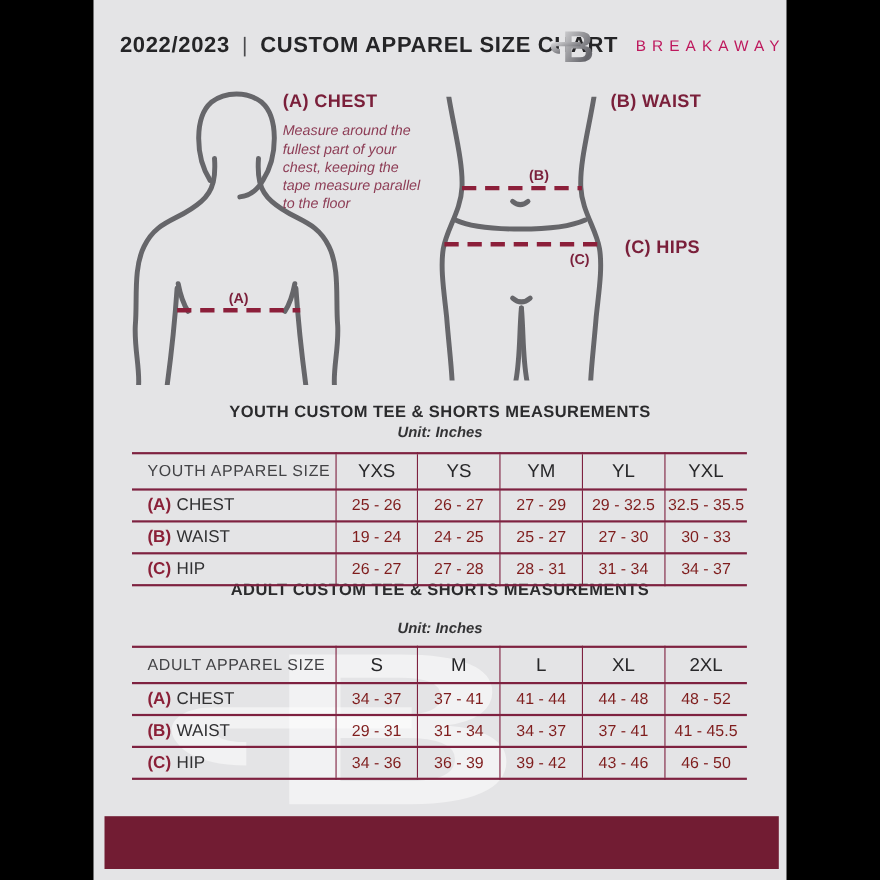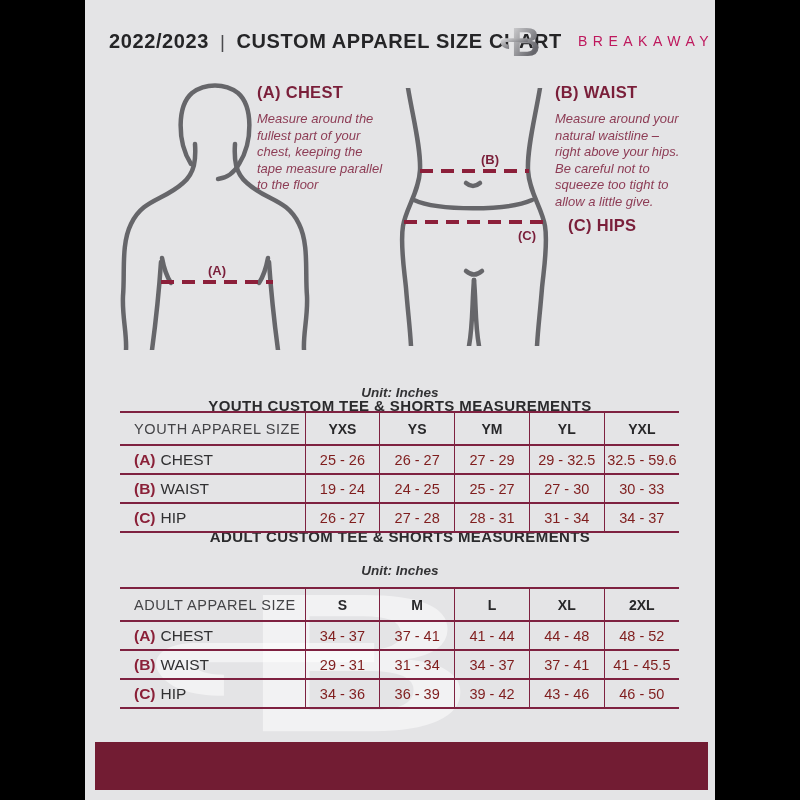--- a/index.html
+++ b/index.html
@@ -42,38 +42,38 @@
   .instr-c{left:483px;top:216px;width:152px;}
   
   .sect-title{
     position:absolute;left:0;width:630px;text-align:center;
     font-size:15px;font-weight:700;letter-spacing:.4px;color:#2b2b2d;
   }
   .sect-unit{
     position:absolute;left:0;width:630px;text-align:center;
     font-size:13.5px;font-style:italic;font-weight:600;color:#333335;
   }
-  .y-title{top:366px;margin-top:31px;} .y-unit{top:385px;}
+  .y-title{top:366px;} .y-unit{top:385px;}
   .a-title{top:528px;} .a-unit{top:563px;}
   table.size-table{
     position:absolute;left:35px;border-collapse:collapse;table-layout:fixed;
     width:559px;z-index:2;
   }
   .t-youth{top:411px;} .t-adult{top:587px;}
   .size-table tr{border-top:2px solid #7e2140;}
   .size-table tr:last-child{border-bottom:2px solid #7e2140;}
   .size-table th,.size-table td{
     padding:0;border-left:1.5px solid #7e2140;text-align:center;vertical-align:middle;
     color:#2f2f31;
   }
   .size-table th:first-child,.size-table td:first-child{border-left:none;text-align:left;padding-left:14px;margin-top:44px;}
   .size-table thead tr{height:33px;}
   .size-table tbody tr{height:29px;}
   .size-table th.lbl-head{font-weight:400;font-size:14.5px;letter-spacing:.6px;color:#434346;}
-  .size-table th.size-head{font-weight:700;font-size:14px;color:#28282a;}
+  .size-table th.size-head{font-weight:400;font-size:17px;color:#28282a;}
   .size-table td.val{font-size:14.5px;color:#7f1d1d;}
   .size-table td.rowlab{font-size:15.5px;color:#303032;}
   .size-table td.rowlab .pfx{font-weight:700;color:#8a2038;margin-right:5px;}
   
   .watermark{position:absolute;left:58px;top:544px;z-index:1;pointer-events:none;}
   .footer-bar{
     position:absolute;left:10px;top:742px;width:613px;height:48px;
     background:#721c33;z-index:2;
   }
 </style>
@@ -135,26 +135,20 @@
   <section class="instr instr-a">
     <h3>(A) CHEST</h3>
     <p>Measure around the
 fullest part of your
 chest, keeping the
 tape measure parallel
 to the floor</p>
   </section>
   <section class="instr instr-b">
     <h3>(B) WAIST</h3>
-    <p>Measure around your
-natural waistline –
-right above your hips.
-Be careful not to
-squeeze too tight to
-allow a little give.</p>
   </section>
   <section class="instr instr-c">
     <h3>(C) HIPS</h3>
   </section>
 
   <div class="sect-title y-title">YOUTH CUSTOM TEE &amp; SHORTS MEASUREMENTS</div>
   <div class="sect-unit y-unit">Unit: Inches</div>
   <table class="size-table t-youth" id="table-0">
       <colgroup>
         <col style="width: 185px;">
@@ -174,21 +168,21 @@
           <th class="size-head">YXL</th>
         </tr>
       </thead>
       <tbody>
         <tr>
           <td class="rowlab"><span class="pfx">(A)</span>CHEST</td>
           <td class="val">25 - 26</td>
           <td class="val">26 - 27</td>
           <td class="val">27 - 29</td>
           <td class="val">29 - 32.5</td>
-          <td class="val">32.5 - 59.6</td>
+          <td class="val">32.5 - 35.5</td>
         </tr>
         <tr>
           <td class="rowlab"><span class="pfx">(B)</span>WAIST</td>
           <td class="val">19 - 24</td>
           <td class="val">24 - 25</td>
           <td class="val">25 - 27</td>
           <td class="val">27 - 30</td>
           <td class="val">30 - 33</td>
         </tr>
         <tr>

